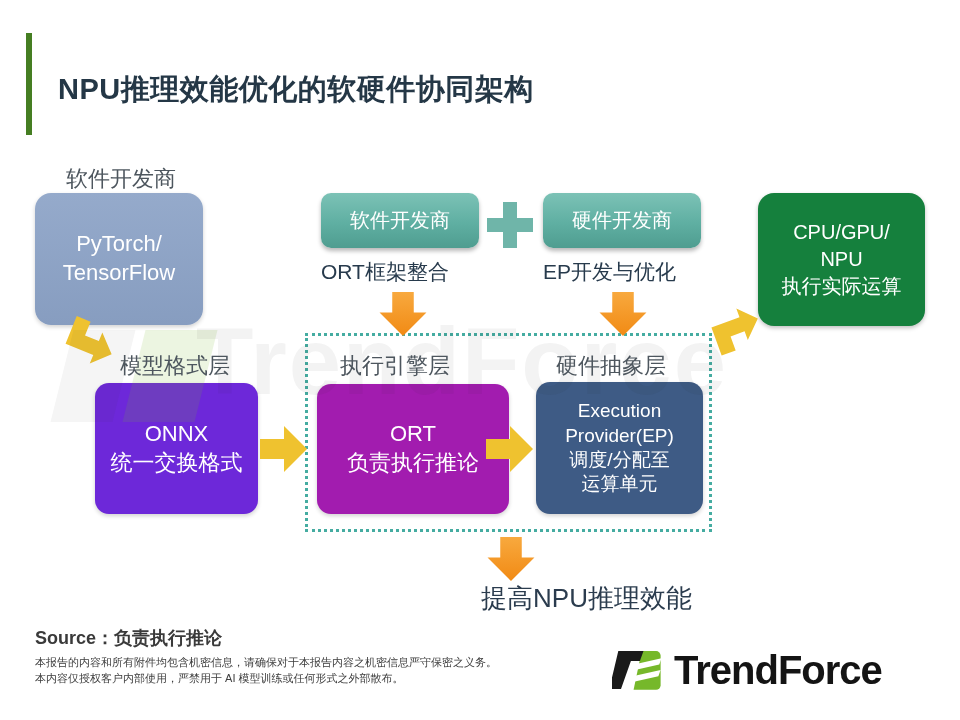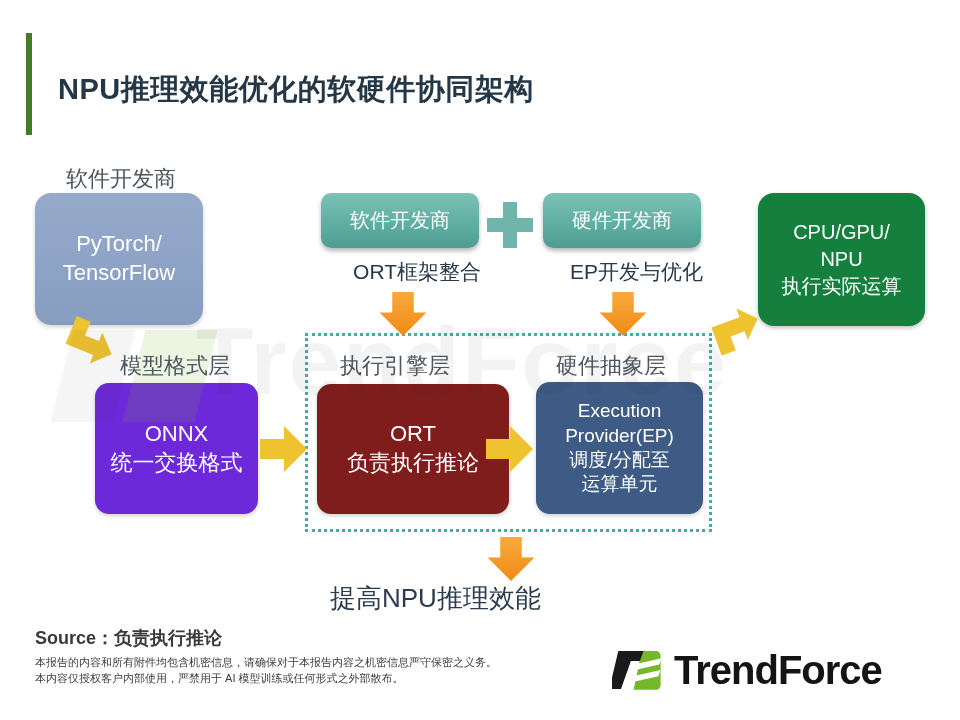--- a/index.html
+++ b/index.html
@@ -14,40 +14,40 @@
 
   
   .accent-bar { left:26px; top:33px; width:6px; height:102px; background:#457E22; z-index:4; }
   .title { left:58px; top:70px; width:720px; font-size:29px; font-weight:bold;
            color:#243746; letter-spacing:0.5px; z-index:4; }
 
   
   .sec-label { font-size:22px; color:#4d565e; z-index:5; }
 
   
-  .mid-label { font-size:21px; color:#273A4C; text-align:right; z-index:5; }
+  .mid-label { font-size:21px; color:#273A4C; text-align:left; z-index:5; }
 
   
   .box { display:flex; align-items:center; justify-content:center; text-align:center;
          color:#fff; z-index:2; }
   .box-pytorch { left:35px;  top:193px; width:168px; height:132px; border-radius:16px;
                  background:linear-gradient(180deg,#95aacb,#879dc0);
                  font-size:22px; line-height:1.3; box-shadow:0 2px 4px rgba(0,0,0,0.18); }
   .box-teal    { top:193px; width:158px; height:55px; border-radius:10px;
                  background:linear-gradient(180deg,#7cc2b6 0%,#5fafa2 55%,#4f9d90 100%);
                  font-size:20px; box-shadow:0 3px 4px rgba(0,0,0,0.28); }
   .box-sw { left:321px; } .box-hw { left:543px; }
   .box-cpu { left:758px; top:193px; width:167px; height:133px; border-radius:16px;
              background:#15803d; font-size:20px; line-height:1.35;
              box-shadow:0 2px 4px rgba(0,0,0,0.25); }
   .box-onnx { left:95px;  top:383px; width:163px; height:131px; border-radius:14px;
               background:#6d28d9; font-size:22px; line-height:1.3;
               box-shadow:0 2px 4px rgba(0,0,0,0.18); }
   .box-ort  { left:317px; top:384px; width:192px; height:130px; border-radius:14px;
-              background:#7f1d1d; font-size:22px; line-height:1.3;
+              background:#a21caf; font-size:22px; line-height:1.3;
               box-shadow:0 2px 4px rgba(0,0,0,0.18); }
   .box-ep   { left:536px; top:382px; width:167px; height:132px; border-radius:14px;
               background:#3E5B85; font-size:19px; line-height:1.28;
               box-shadow:0 2px 4px rgba(0,0,0,0.18); }
 
   
   .plus { left:487px; top:202px; width:46px; height:46px; z-index:2; }
   .plus::before, .plus::after { content:""; position:absolute; background:#6FB5A9; }
   .plus::before { left:16px; top:0; width:14px; height:46px; }
   .plus::after  { left:0; top:16px; width:46px; height:14px; }
@@ -64,21 +64,21 @@
   .wm-layer { left:0; top:0; width:960px; height:720px; z-index:3; pointer-events:none; }
   .wm-text { position:absolute; left:196px; top:308px; font-size:94px; font-weight:bold;
              color:rgba(40,40,40,0.055); letter-spacing:2px; }
   .wm-mark-dark  { position:absolute; left:62px;  top:330px; width:62px;  height:92px;
                    background:rgba(60,60,60,0.05); transform:skewX(-14deg); }
   .wm-mark-green { position:absolute; left:134px; top:330px; width:72px; height:92px;
                    background:rgba(122,184,41,0.14); transform:skewX(-14deg); }
 
   
   .outcome { left:330px; top:581px; width:362px; font-size:26px; color:#2B3C4E;
-             text-align:left; z-index:4; }
+             text-align:right; z-index:4; }
 
   
   .source { left:35px; top:626px; font-size:18px; font-weight:bold; color:#3a3a3a; z-index:4; }
   .fineprint { left:35px; font-size:11px; color:#3d3d3d; z-index:4; }
   .fp1 { top:655px; } .fp2 { top:671px; }
 
   .logo { left:612px; top:644px; display:flex; align-items:center; gap:8px; z-index:4; }
   .logo-text { font-size:40px; font-weight:bold; color:#141414; letter-spacing:-1px; }
 </style>
 </head>

